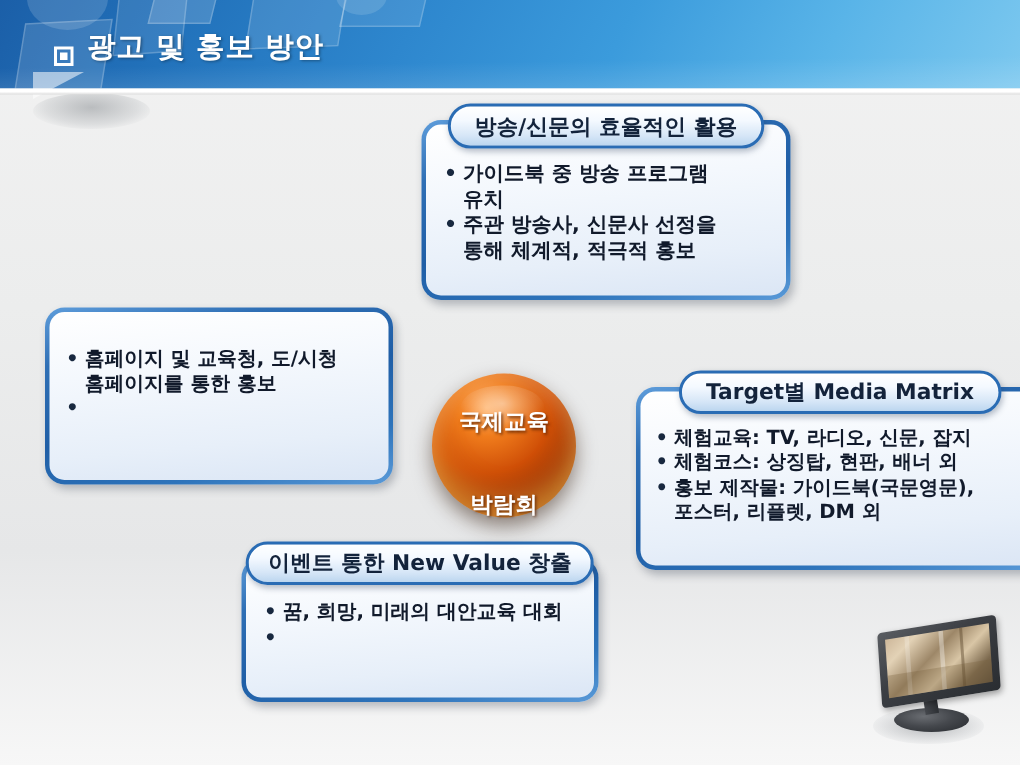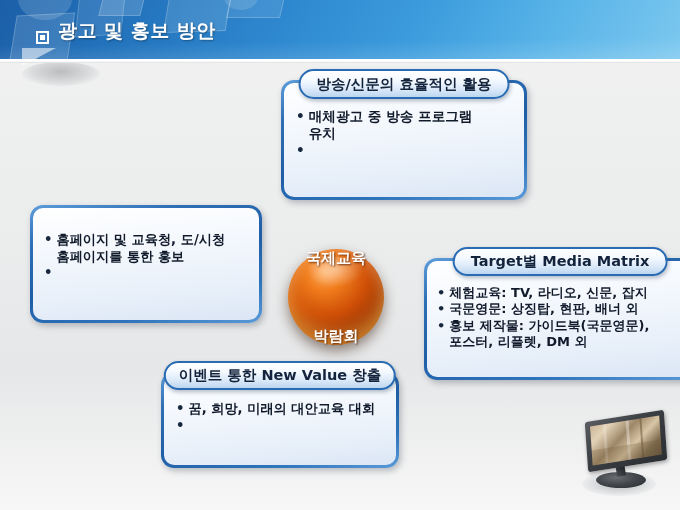--- a/index.html
+++ b/index.html
@@ -197,21 +197,22 @@
     z-index: 9;
     background:
       radial-gradient(circle at 38% 24%, #ffae62 0%, #f07c1c 20%, #cf4f07 46%, #9e3404 66%, #7d2b05 82%, #5d2105 100%);
     box-shadow:
       0 6px 13px rgba(50,25,10,0.50),
       inset 0 -12px 18px rgba(255,190,70,0.55),
       inset 0 6px 12px rgba(255,255,255,0.18);
     display: flex;
     flex-direction: column;
     align-items: center;
-    justify-content: space-between;
+    justify-content: flex-end;
+    gap: 36px;
   }
   #center-sphere::before {
     content: "";
     position: absolute;
     left: 20%; top: 8%;
     width: 58%; height: 32%;
     border-radius: 50%;
     background: radial-gradient(ellipse at 50% 40%, rgba(255,255,255,0.45) 0%, rgba(255,255,255,0.0) 72%);
   }
   .sphere-line {
@@ -295,25 +296,27 @@
     <span id="title-bullet"></span>
     <span id="title-text">광고 및 홍보 방안</span>
   </div>
 
   <div class="box" id="box-broadcast">
     <div class="box-inner">
       <div class="box-head">방송/신문의 효율적인 활용</div>
       <div class="box-body">
         <div class="bullet-line">
           <span class="bullet-dot">•</span>
-          <span class="bullet-txt">매체광고 중 방송 프로그램
+          <span class="bullet-txt">가이드북 중 방송 프로그램
 유치</span>
         </div>
         <div class="bullet-line">
           <span class="bullet-dot">•</span>
+          <span class="bullet-txt">주관 방송사, 신문사 선정을
+통해  체계적, 적극적 홍보</span>
         </div>
       </div>
     </div>
   </div>
 
   <div class="box" id="box-internet">
     <div class="box-inner">
       <div class="box-body">
         <div class="bullet-line">
           <span class="bullet-dot">•</span>
@@ -330,21 +333,21 @@
   <div class="box" id="box-target">
     <div class="box-inner">
       <div class="box-head">Target별 Media Matrix</div>
       <div class="box-body">
         <div class="bullet-line">
           <span class="bullet-dot">•</span>
           <span class="bullet-txt">체험교육: TV, 라디오, 신문, 잡지</span>
         </div>
         <div class="bullet-line">
           <span class="bullet-dot">•</span>
-          <span class="bullet-txt">국문영문: 상징탑, 현판, 배너 외</span>
+          <span class="bullet-txt">체험코스: 상징탑, 현판, 배너 외</span>
         </div>
         <div class="bullet-line">
           <span class="bullet-dot">•</span>
           <span class="bullet-txt">홍보 제작물: 가이드북(국문영문),
 포스터, 리플렛, DM 외</span>
         </div>
       </div>
     </div>
   </div>
 

